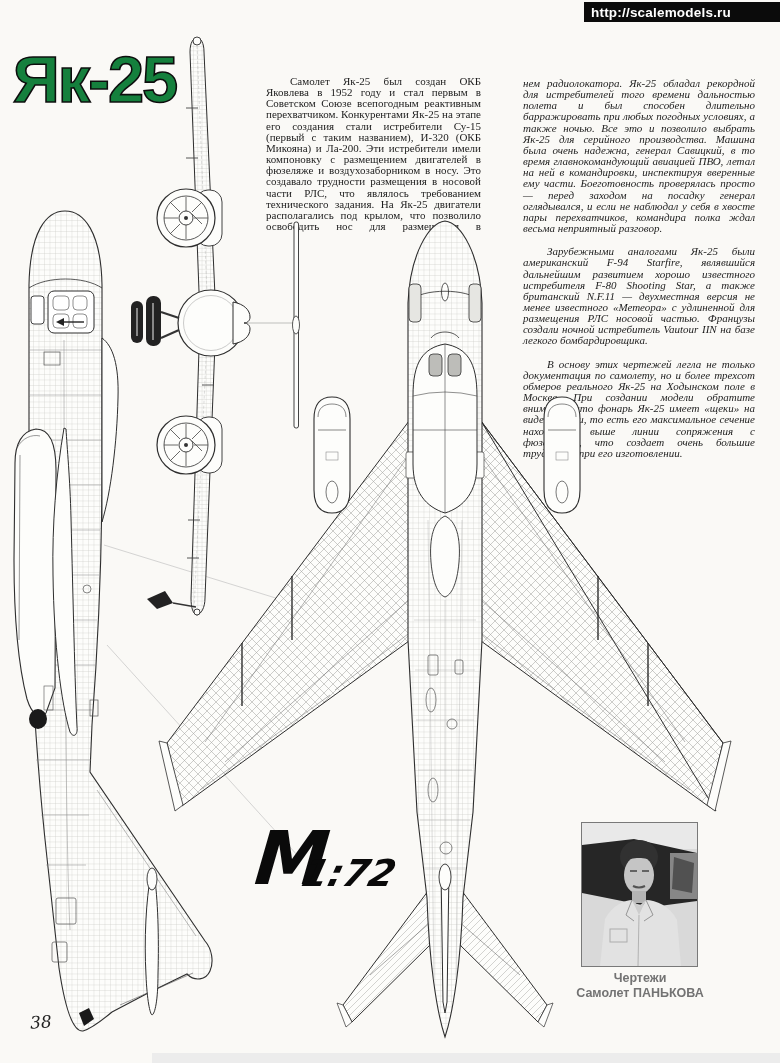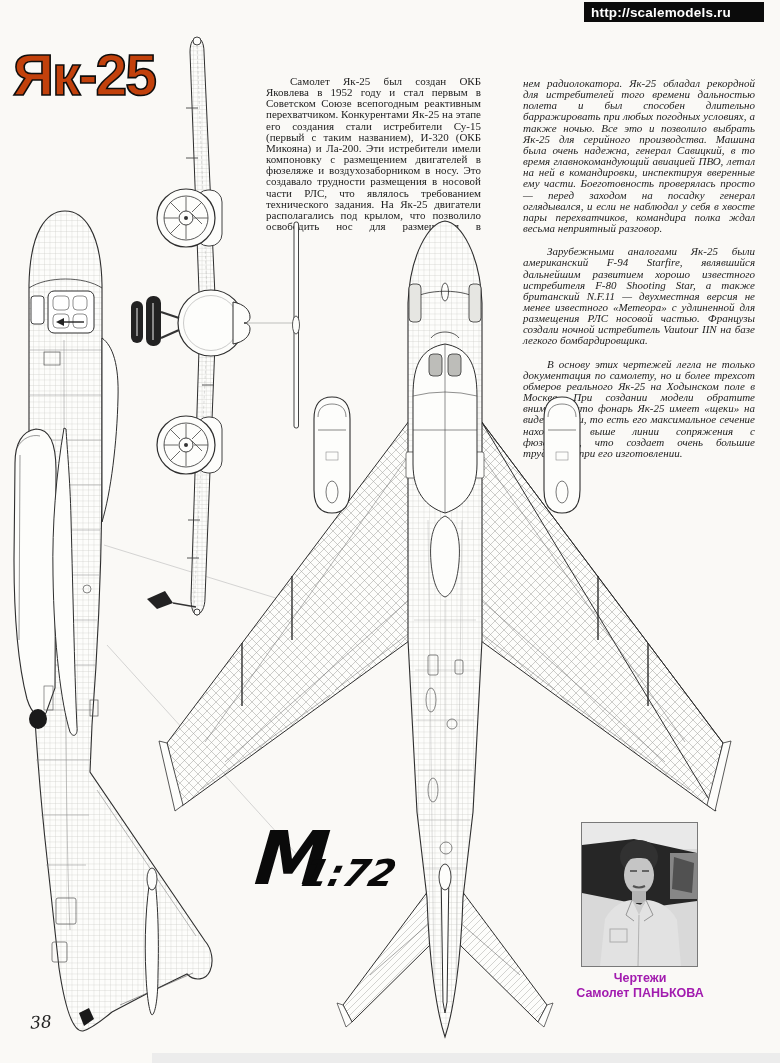--- a/index.html
+++ b/index.html
@@ -1,39 +1,39 @@
 <!DOCTYPE html>
 <html lang="ru"><head>
 <meta charset="utf-8">
 <style>
   html,body{margin:0;padding:0;background:#555;}
   #page{position:relative;width:780px;height:1063px;background:#faf9f6;overflow:hidden;
         font-family:"Liberation Serif",serif;color:#1c1c1c;}
   svg{position:absolute;display:block;}
   
-  .url-banner{position:absolute;left:584px;top:2px;width:180px;height:20px;background:#0b0b0b;
+  .url-banner{position:absolute;left:584px;top:2px;width:196px;height:20px;background:#0b0b0b;
     color:#fff;font-family:"Liberation Sans",sans-serif;font-size:13.5px;font-weight:bold;
     display:flex;align-items:center;padding-left:7px;box-sizing:border-box;letter-spacing:.2px;}
   
   .title{position:absolute;left:13px;top:42px;margin:0;font-family:"Liberation Sans",sans-serif;
-    font-size:57px;font-weight:bold;letter-spacing:-2px;color:#c2410c;
+    font-size:65px;font-weight:bold;letter-spacing:-2px;color:#15803d;
     -webkit-text-stroke:1.6px #0d0d0d;}
   
   .col{position:absolute;font-size:11px;line-height:11.15px;text-align:justify;}
   .col p{margin:12px;}
   .col p.indent{text-indent:24px;}
   .col1{left:254px;top:64px;width:239px;}
   .col1 p{text-align-last:justify;}
   .col2{left:511px;top:66px;width:256px;font-style:italic;}
   
   .photo{position:absolute;left:581px;top:822px;width:117px;height:145px;border:1px solid #7a7a76;
     box-sizing:border-box;filter:grayscale(1) contrast(1.04);background:#ddd9d3;}
   .photo svg{position:static;width:100%;height:100%;}
   .photo-caption{position:absolute;left:545px;top:971px;width:190px;text-align:center;
-    font-family:"Liberation Sans",sans-serif;font-size:12.5px;font-weight:bold;line-height:15px;color:#a21caf;}
+    font-family:"Liberation Sans",sans-serif;font-size:12.5px;font-weight:bold;line-height:15px;color:#737373;}
   
   .page-num{position:absolute;left:30px;top:1012px;font-family:"DejaVu Serif",serif;
     font-style:italic;font-size:17px;transform:rotate(-4deg);color:#222;}
   .bottom-strip{position:absolute;left:152px;top:1053px;width:628px;height:10px;background:#ececec;}
 </style>
 </head>
 <body>
 
 <div id="page">
 

